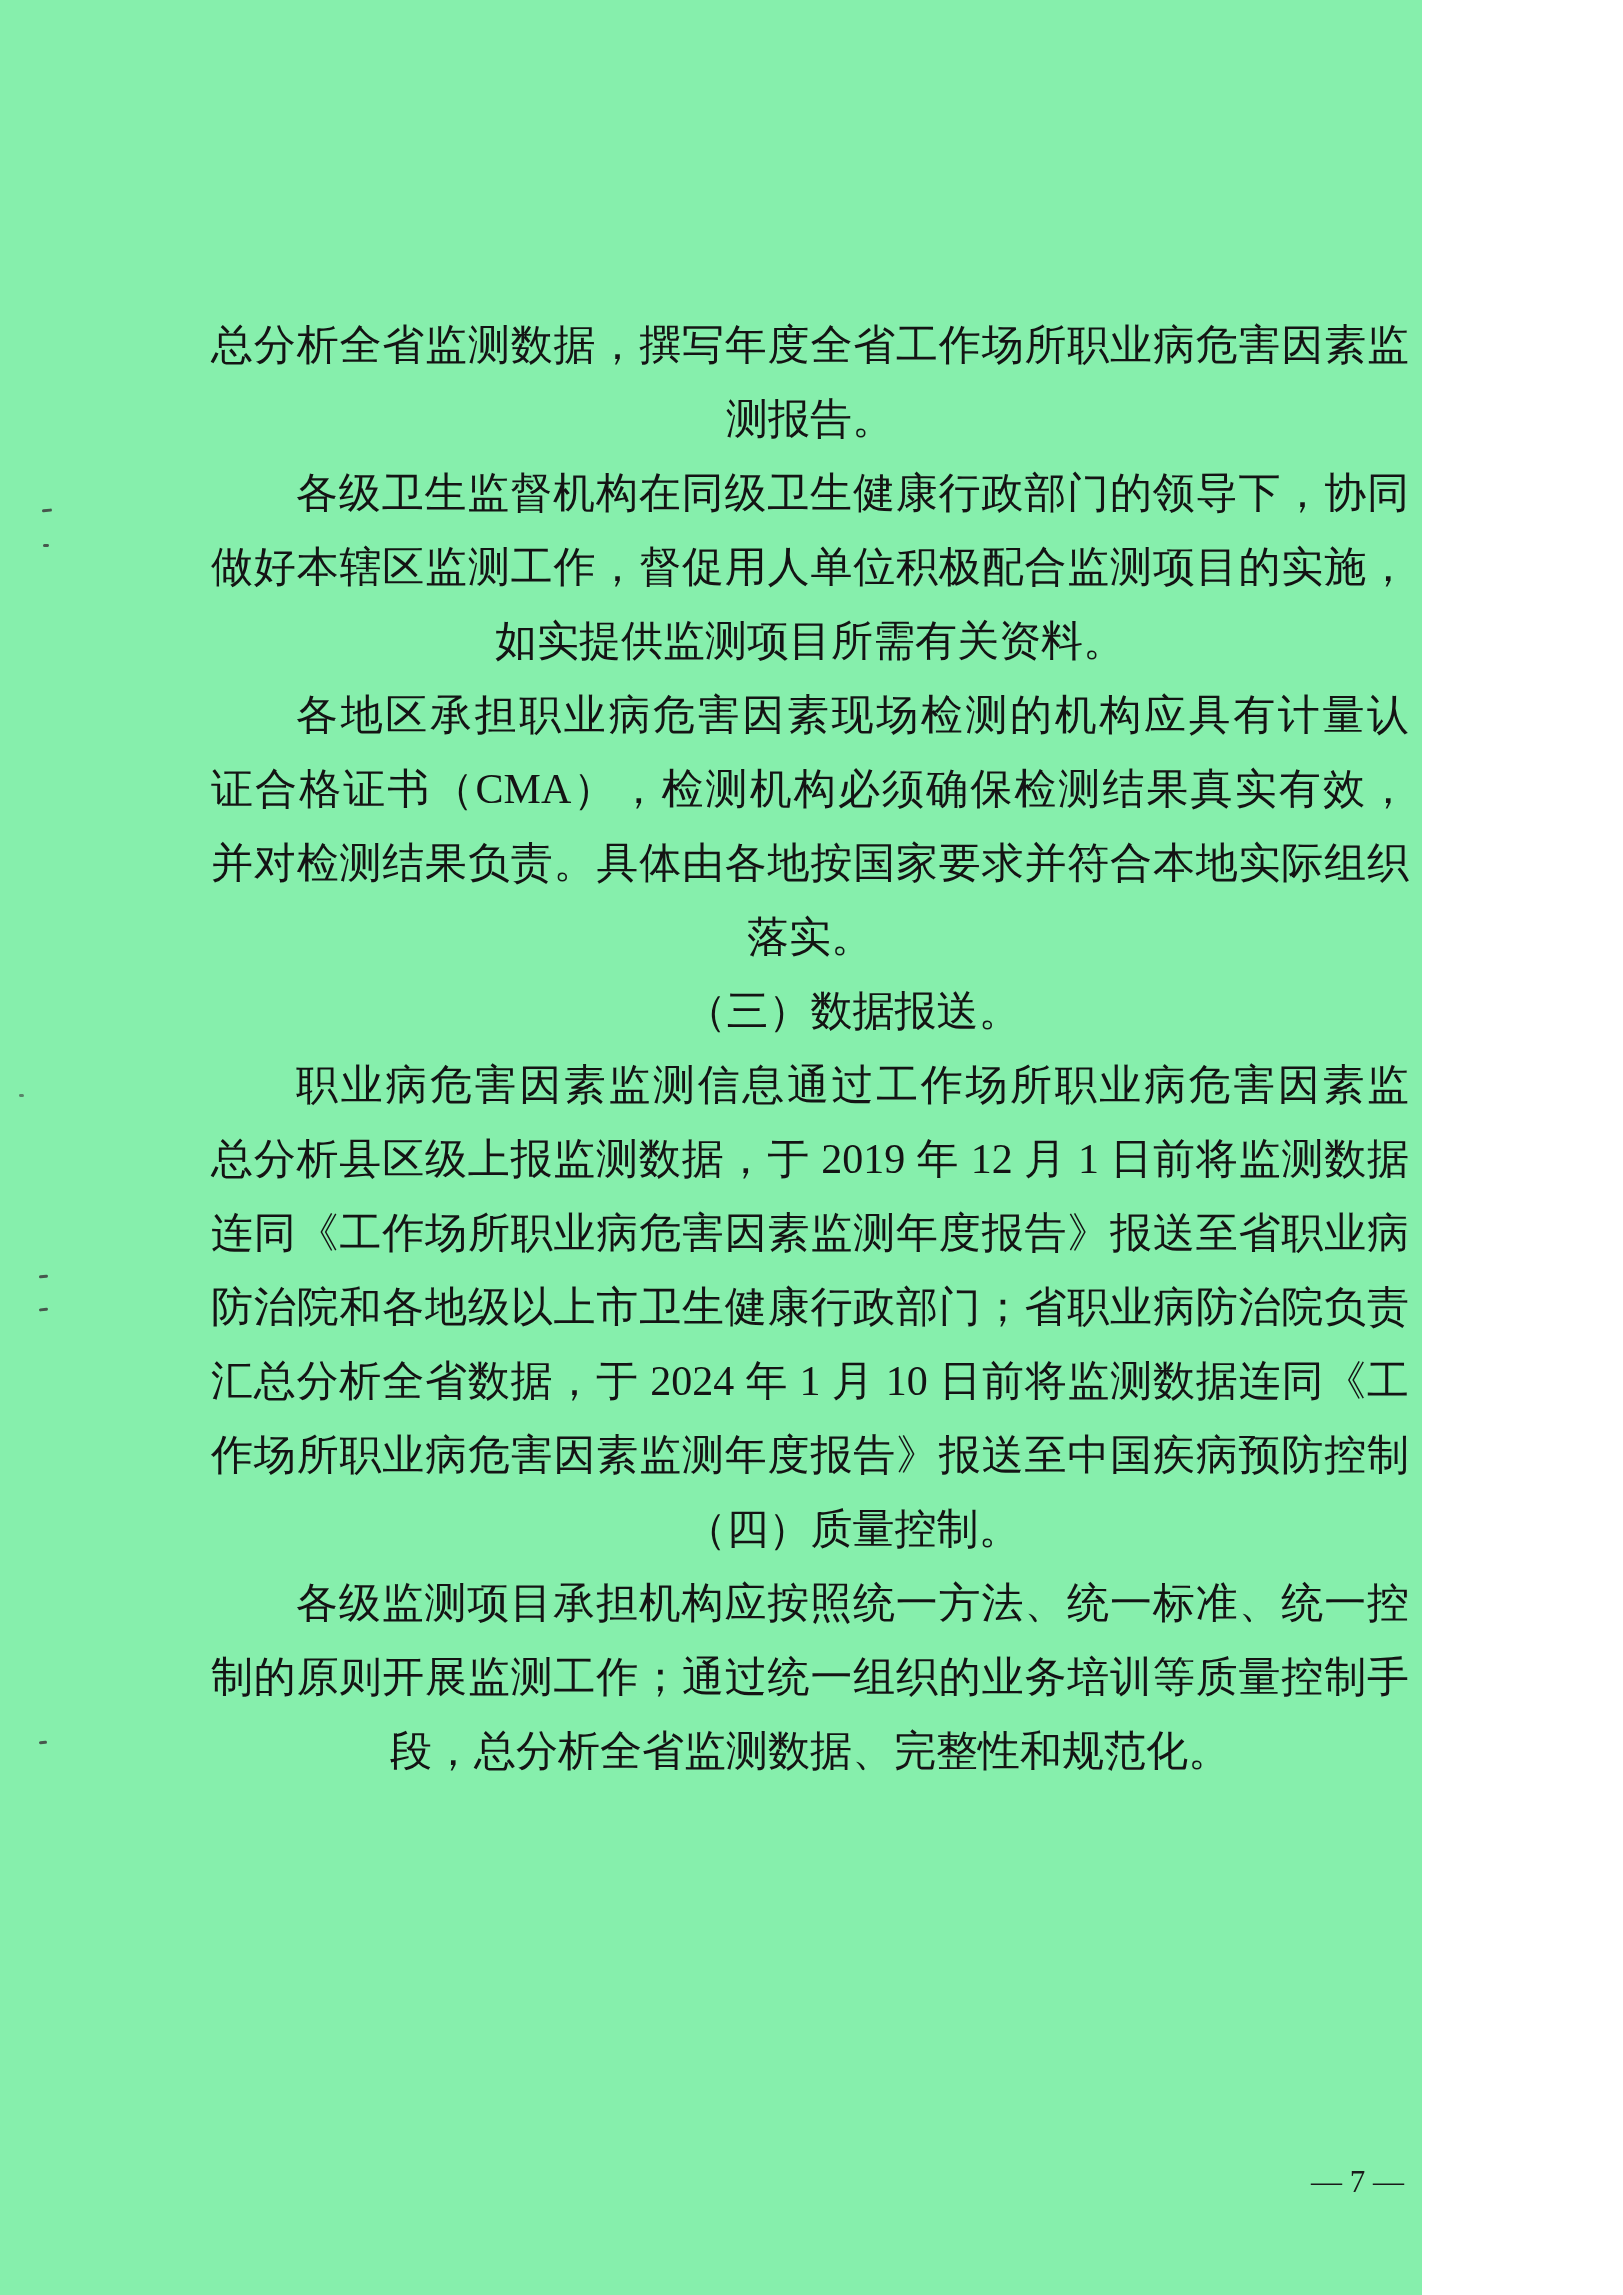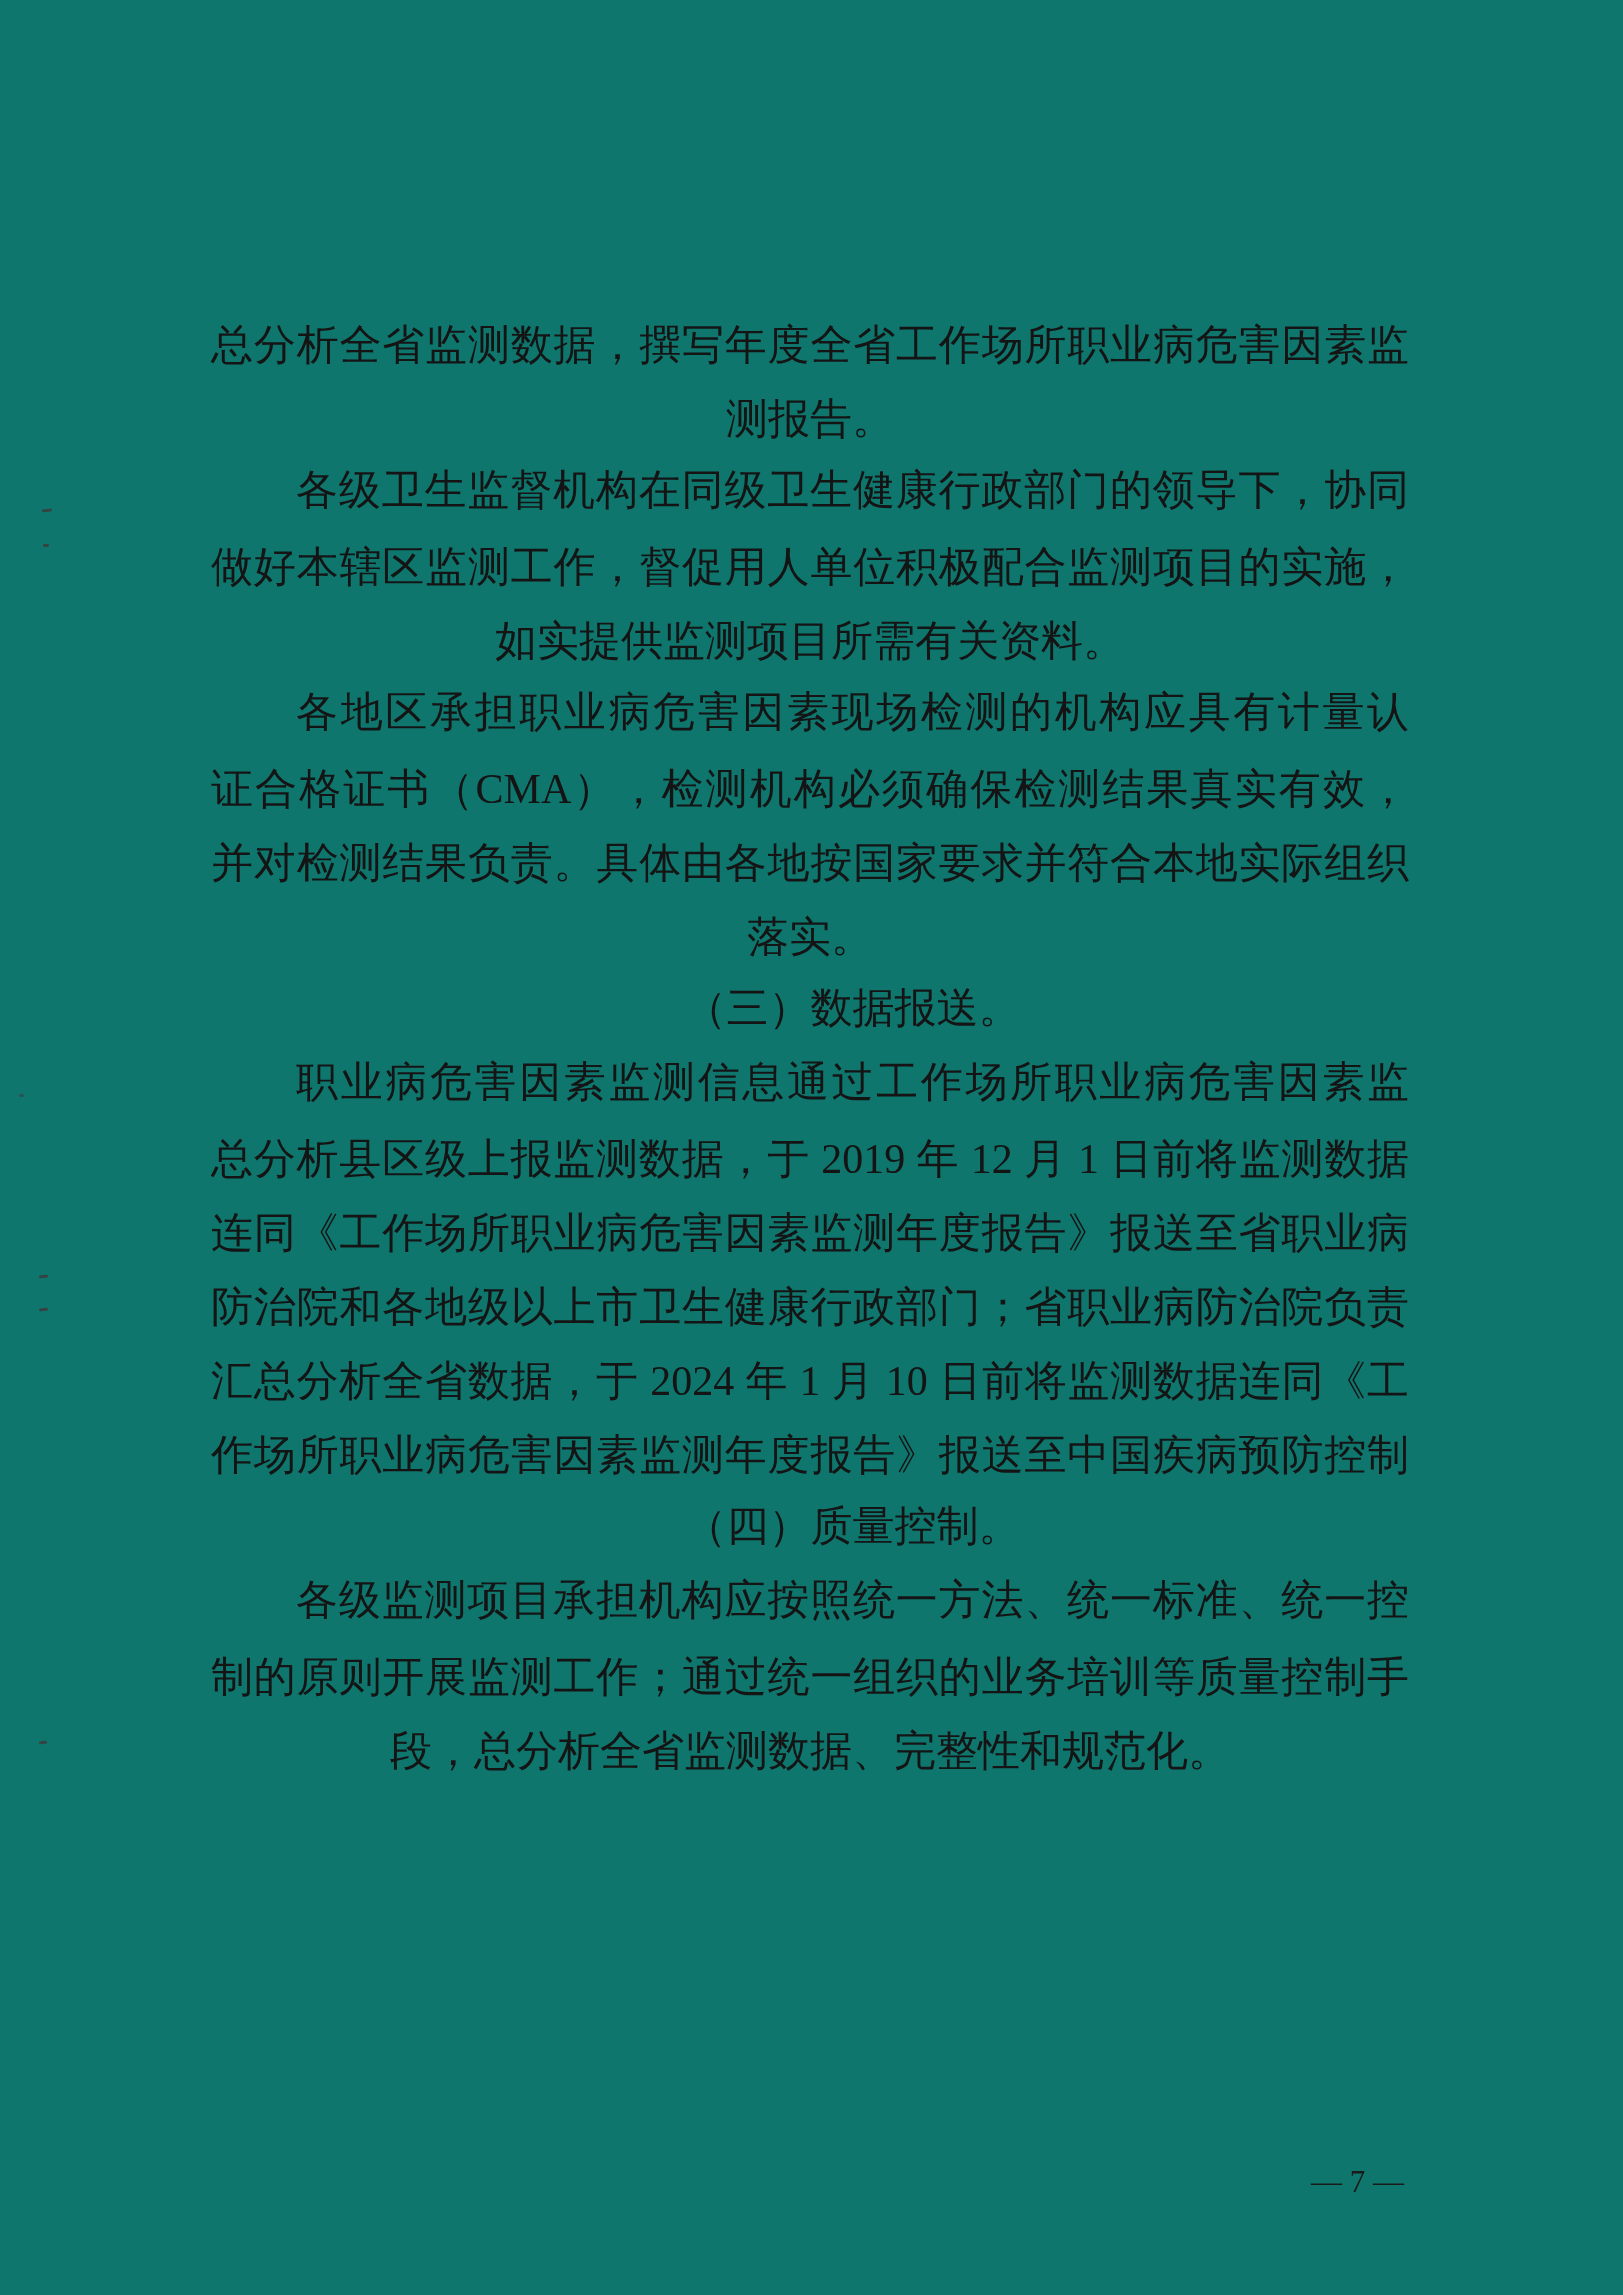--- a/index.html
+++ b/index.html
@@ -2,23 +2,23 @@
 <html lang="zh" style="font-size:7.9px"><head>
 <meta charset="utf-8">
 <style>
   html, body {
     margin: 0;
     padding: 0;
     background: #ffffff;
   }
   .page {
     position: relative;
-    width: 1623px;
+    width: 1422px;
     height: 2295px;
-    background: #0f766e;
+    background: #86efac;
     overflow: hidden;
     font-family: "Liberation Serif", "DejaVu Serif", serif;
   }
   .doc {
     position: absolute;
     left: 211px;
     top: 308px;
     width: 1198px;
     font-size: 42px;
     line-height: 74px;
@@ -34,21 +34,20 @@
     text-align: justify;
     text-align-last: justify;
   }
   
   .line.p {
     text-align: center;
   }
   
   .line.i {
     text-indent: 85px;
-    font-family: Liberation Mono, monospace;
   }
   .page-number {
     position: absolute;
     left: 1311px;
     top: 2155px;
     font-size: 31px;
     line-height: 54px;
     color: #1a1a1a;
     white-space: nowrap;
   }

